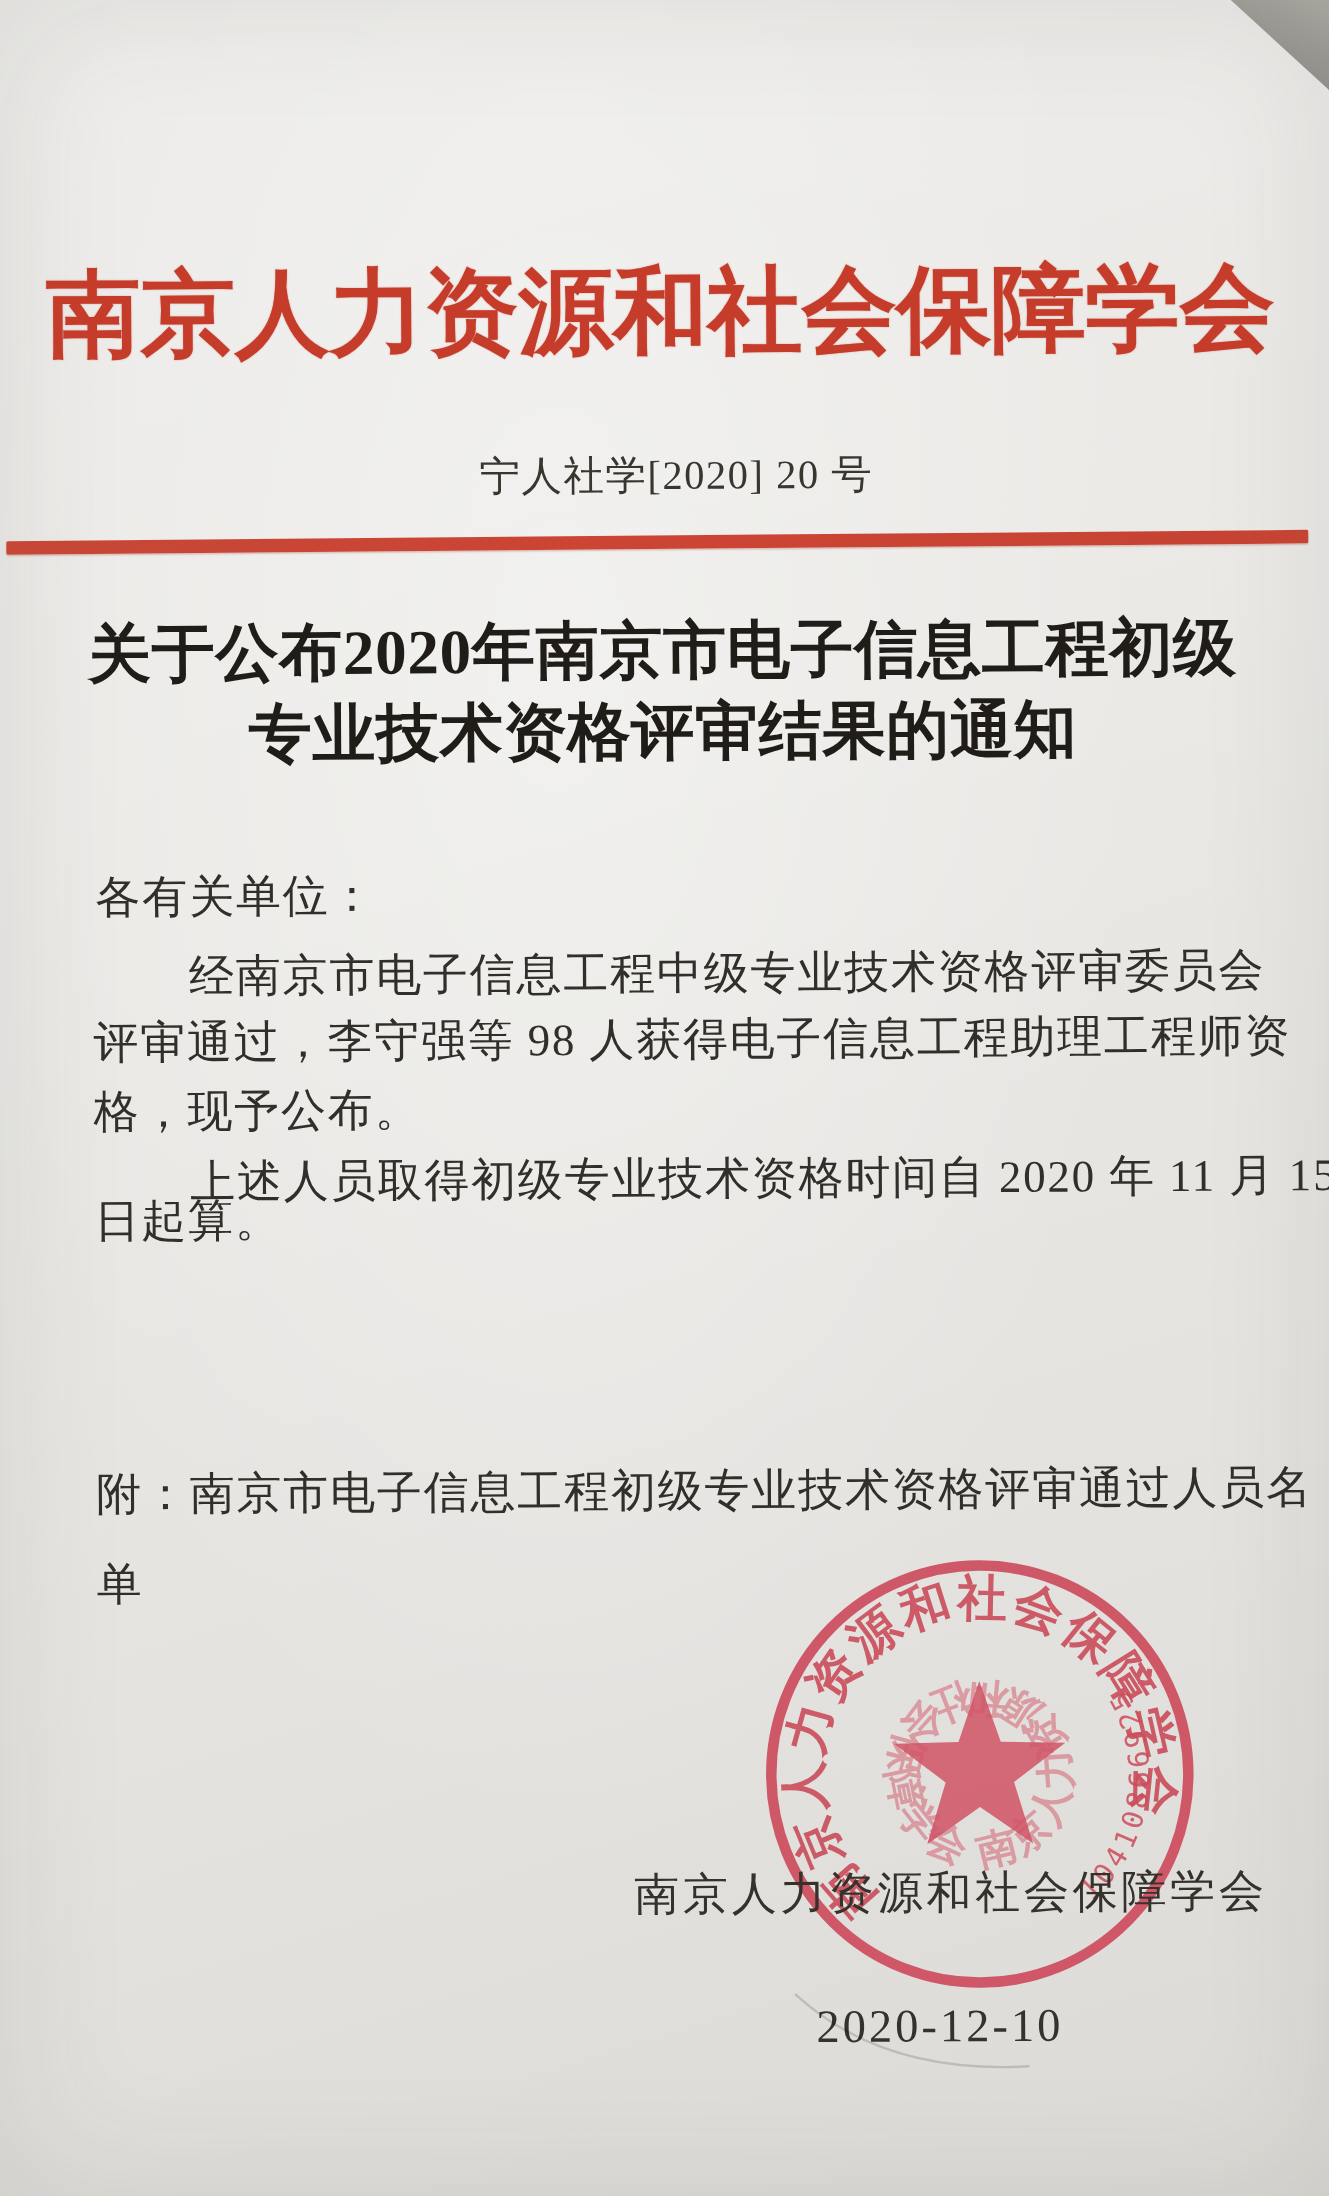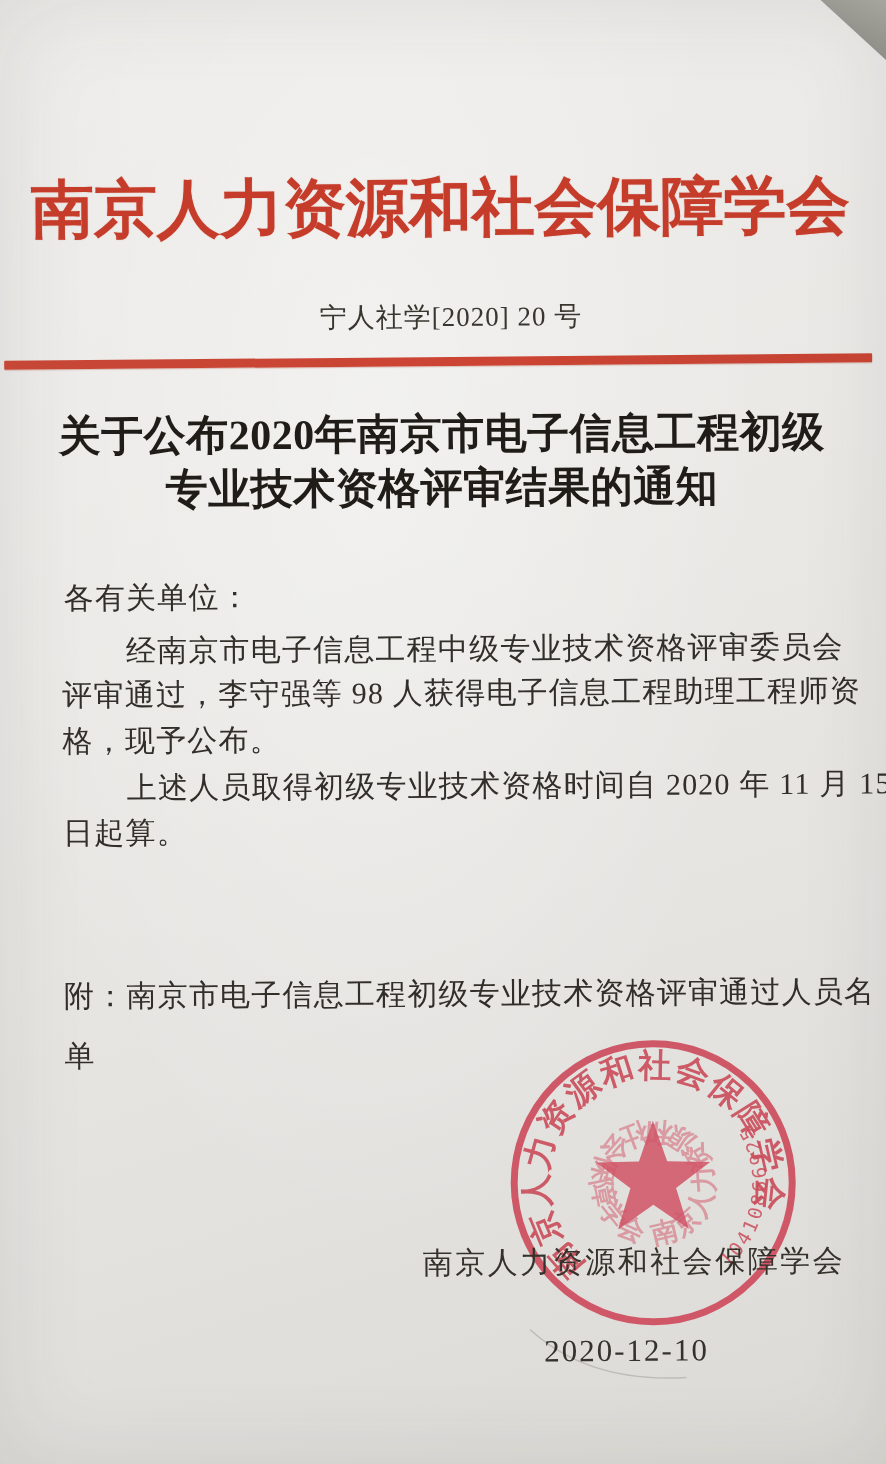--- a/index.html
+++ b/index.html
@@ -125,21 +125,21 @@
 
     <div class="notice-title title-l1">关于公布2020年南京市电子信息工程初级</div>
     <div class="notice-title title-l2">专业技术资格评审结果的通知</div>
 
     <div class="bodyline" style="top:576px; left:64px;">各有关单位：</div>
 
     <div class="bodyline" style="top:629px; left:126px;">经南京市电子信息工程中级专业技术资格评审委员会</div>
     <div class="bodyline" style="top:673px; left:62px;">评审通过，李守强等 98 人获得电子信息工程助理工程师资</div>
     <div class="bodyline" style="top:719px; left:62px;">格，现予公布。</div>
     <div class="bodyline" style="top:766px; left:126px;">上述人员取得初级专业技术资格时间自 2020 年 11 月 15</div>
-    <div class="bodyline" style="top:811px; left:62px;">日起算。</div>
+    <div class="bodyline" style="top:792px; left:62px;">日起算。</div>
 
     <div class="bodyline" style="top:974px; left:62px;">附：南京市电子信息工程初级专业技术资格评审通过人员名</div>
     <div class="bodyline" style="top:1034px; left:62px;">单</div>
 
     <div class="signature">南京人力资源和社会保障学会</div>
 
     <div class="date">2020-12-10</div>
 
     <div class="seal-wrap">
       <svg class="seal-svg" viewBox="0 0 300 380" width="300" height="380">

